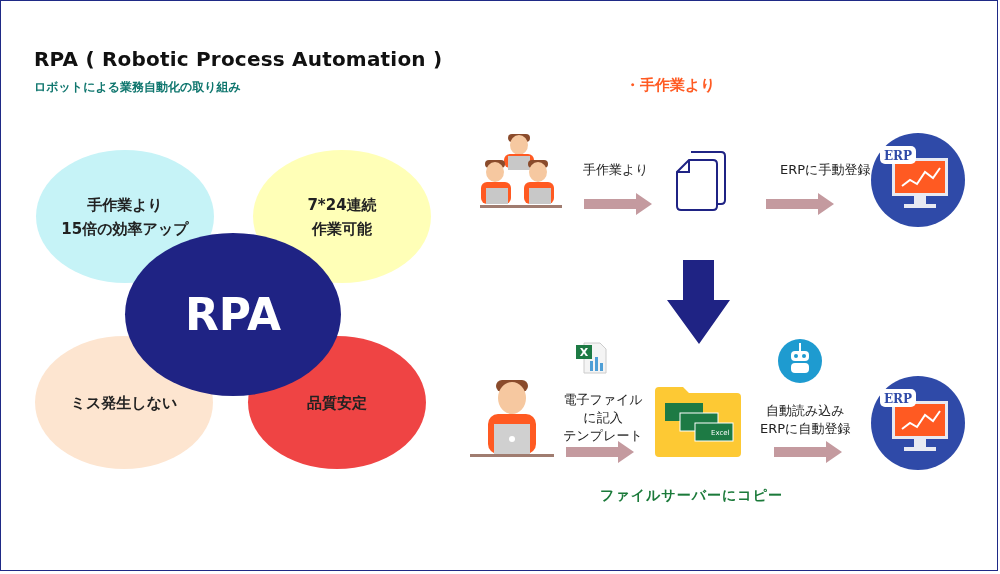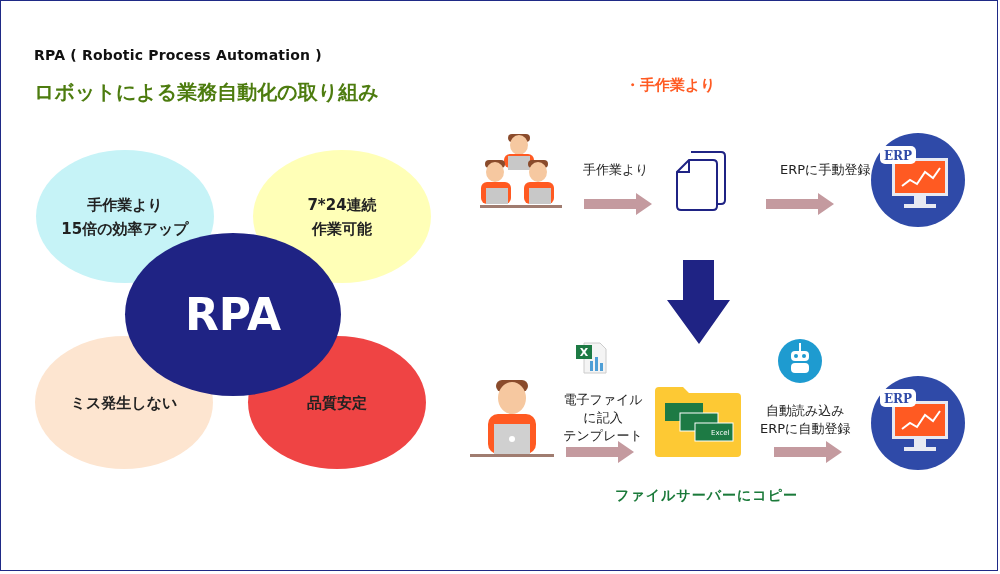--- a/index.html
+++ b/index.html
@@ -1,31 +1,31 @@
 <!DOCTYPE html>
 <html><head>
 <meta charset="utf-8">
 <style>
   html, body { margin: 0; padding: 0; background: #ffffff; }
   body { width: 1000px; height: 574px; position: relative; overflow: hidden; font-family: "DejaVu Sans", "Liberation Sans", sans-serif; }
   .frame { position: absolute; left: 0; top: 0; width: 998px; height: 571px; border: 1px solid #1f2a86; box-sizing: border-box; }
   .abs { position: absolute; }
-  .title1 { left: 34px; top: 47px; font-size: 14px; font-weight: bold; color: #111; letter-spacing: 0.2px; }
-  .title2 { left: 34px; top: 79px; font-size: 20px; color: #4d7c0f; font-weight: bold; }
+  .title1 { left: 34px; top: 47px; font-size: 20px; font-weight: bold; color: #111; letter-spacing: 0.2px; }
+  .title2 { left: 34px; top: 79px; font-size: 12px; color: #0f766e; font-weight: bold; }
   .ellipse { position: absolute; border-radius: 50%; display: flex; align-items: center; justify-content: center; text-align: center; font-weight: bold; font-size: 15px; color: #222; line-height: 24px; white-space: pre-line; }
   .e-tl { left: 36px; top: 150px; width: 178px; height: 133px; background: #c6f3f7; }
   .e-tr { left: 253px; top: 150px; width: 178px; height: 133px; background: #ffffb7; }
   .e-bl { left: 35px; top: 336px; width: 178px; height: 133px; background: #fde5d0; }
   .e-br { left: 248px; top: 336px; width: 178px; height: 133px; background: #ef4444; }
   .e-center { left: 125px; top: 233px; width: 216px; height: 163px; background: #1f2384; color: #ffffff; font-size: 44px; font-weight: bold; }
   .warn { left: 625px; top: 74px; color: #ff5a22; font-weight: bold; font-size: 15px; line-height: 22px; }
   .warn div { white-space: nowrap; }
   .lbl { font-size: 13px; color: #222; text-align: center; line-height: 18px; white-space: pre-line; }
   .arrow { position: absolute; }
-  .green { left: 615px; top: 487px; color: #1b7a3a; font-weight: bold; font-size: 14px; letter-spacing: 1px; }
+  .green { left: 600px; top: 487px; color: #1b7a3a; font-weight: bold; font-size: 14px; letter-spacing: 1px; }
 </style>
 </head>
 <body>
 
 <div class="frame"></div>
 
 <div class="abs title1">RPA ( Robotic Process Automation )</div>
 <div class="abs title2">ロボットによる業務自動化の取り組み</div>
 
 <div class="ellipse e-tl">手作業より

